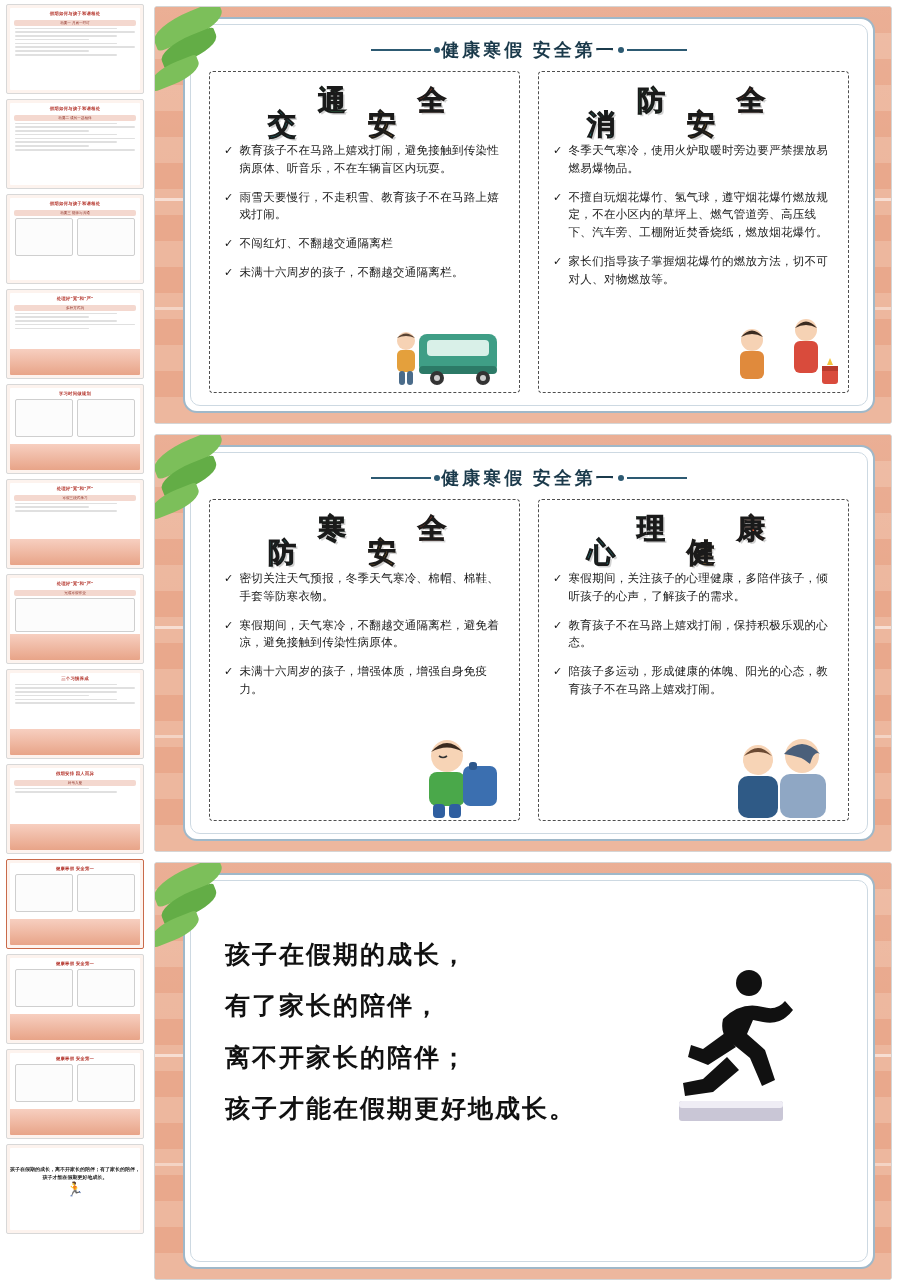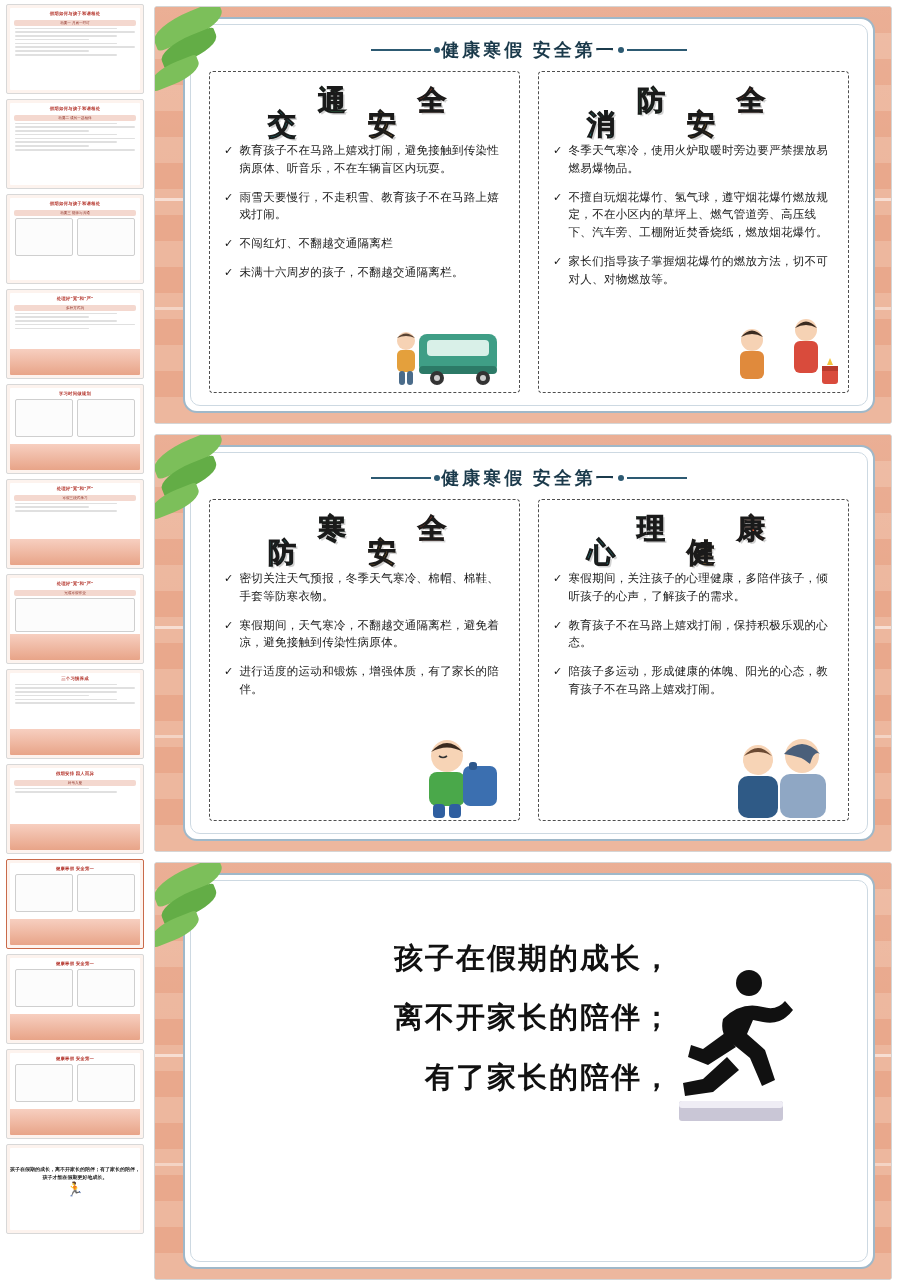--- a/index.html
+++ b/index.html
@@ -254,25 +254,25 @@
     width: 34px; height: 56px;
   }
   .fw-kids { right: 6px; bottom: 4px; width: 120px; height: 78px; }
   .boy { right: 6px; bottom: 2px; width: 110px; height: 86px; }
   .mom { right: 4px; bottom: 2px; width: 130px; height: 86px; }
 
   
   .final-text {
     position: absolute;
     left: 40px; top: 54px; right: 200px;
-    text-align: right;
+    text-align: left;
     font-family: "Liberation Serif", serif;
     font-weight: bold;
     color: #111;
-    font-size: 29px;
+    font-size: 25px;
     line-height: 2.05;
     letter-spacing: 2px;
   }
   .runner {
     position: absolute;
     right: 58px; top: 86px;
     width: 150px; height: 190px;
   }
 </style>
 </head>
@@ -574,21 +574,21 @@
               <div class="bullet">
                 <span class="tick">✓</span>
                 <span class="btext">密切关注天气预报，冬季天气寒冷、棉帽、棉鞋、手套等防寒衣物。</span>
               </div>
               <div class="bullet">
                 <span class="tick">✓</span>
                 <span class="btext">寒假期间，天气寒冷，不翻越交通隔离栏，避免着凉，避免接触到传染性病原体。</span>
               </div>
               <div class="bullet">
                 <span class="tick">✓</span>
-                <span class="btext">进行适度的运动和锻炼，增强体质，有了家长的陪伴。</span>
+                <span class="btext">未满十六周岁的孩子，增强体质，增强自身免疫力。</span>
               </div>
             </div>
             <svg class="illus boy" viewBox="0 0 110 86">
               <circle cx="44" cy="24" r="16" fill="#f7d4b6"></circle>
               <path d="M28 20 q16 -18 32 0 q-16 -9 -32 0z" fill="#3b2b20"></path>
               <path d="M36 24 q4 3 8 0" stroke="#333" stroke-width="1.6" fill="none"></path>
               <rect x="26" y="40" width="36" height="34" rx="8" fill="#4aa84a"></rect>
               <rect x="30" y="72" width="12" height="14" rx="4" fill="#2f5fa0"></rect>
               <rect x="46" y="72" width="12" height="14" rx="4" fill="#2f5fa0"></rect>
               <rect x="60" y="34" width="34" height="40" rx="7" fill="#3b6fb0"></rect>
@@ -634,22 +634,23 @@
       <div class="bg"></div>
       <div class="leaf l1"></div>
       <div class="leaf b l2"></div>
       <div class="leaf l3"></div>
 
       <div class="card">
         <div class="card-inner"></div>
 
         <div class="final-text">
           <div>孩子在假期的成长，</div>
+          <div>有了家长的陪伴，</div>
           <div>离不开家长的陪伴；</div>
-          <div>有了家长的陪伴，</div>
+          <div>孩子才能在假期更好地成长。</div>
         </div>
 
         <svg class="runner" viewBox="0 0 150 190">
           <circle cx="84" cy="22" r="13" fill="#111"></circle>
           <path d="M58 58 q18 -18 40 -12 q14 4 22 -6 l8 9 q-12 16 -30 12 l-10 -2 l-6 14 l18 16 l10 30 l-13 6 l-12 -28 l-22 -18 q-8 -7 -5 -21z" fill="#111"></path>
           <path d="M60 72 l-22 16 l-12 -4 l-3 12 l20 8 l28 -18z" fill="#111"></path>
           <path d="M62 96 l-24 22 l-20 4 l2 13 l28 -4 l26 -22z" fill="#111"></path>
           <rect x="14" y="140" width="104" height="20" rx="3" fill="#c9c6d6"></rect>
           <rect x="14" y="140" width="104" height="7" rx="3" fill="#efedf5"></rect>
         </svg>

